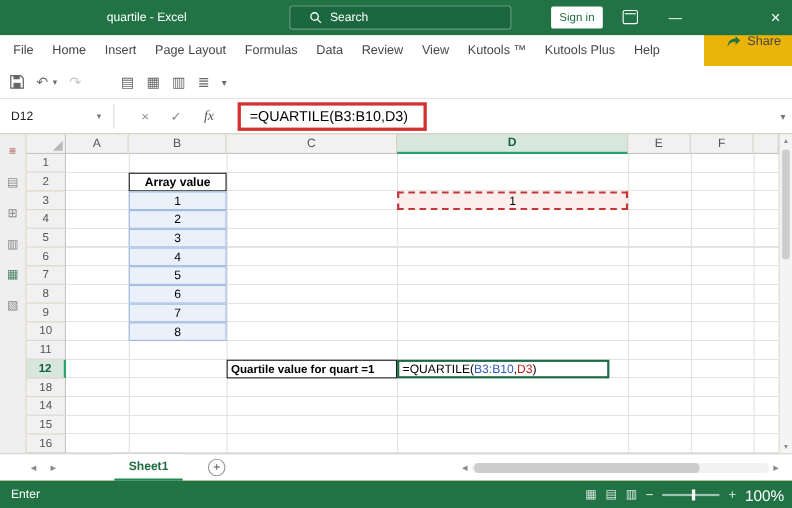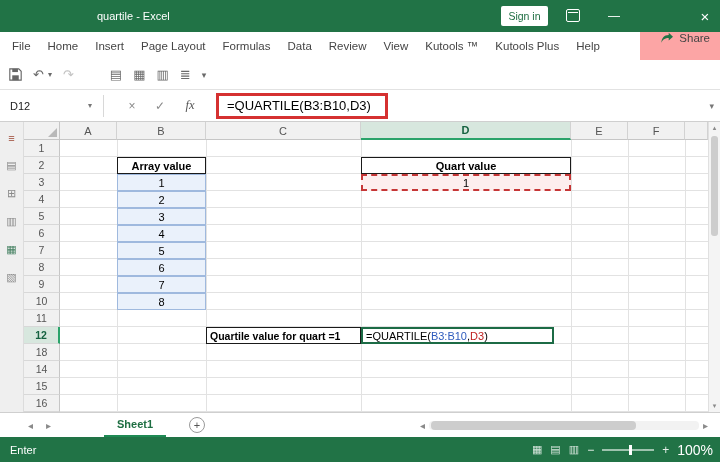--- a/index.html
+++ b/index.html
@@ -1,18 +1,18 @@
 <!DOCTYPE html>
 <html lang="en"><head>
 <meta charset="utf-8">
 <style>
 *{box-sizing:border-box;margin:0;padding:0}
 html,body{width:720px;height:462px;overflow:hidden}
 body{font-family:"Liberation Sans",sans-serif;background:#fff}
-#stage{position:relative;width:720px;height:462px;background:#fca5a5;overflow:hidden}
+#stage{position:relative;width:720px;height:462px;background:#eab308;overflow:hidden}
 
 
 .titlebar{position:absolute;left:0;top:0;width:720px;height:32px;background:#217346}
 .title{position:absolute;left:97px;top:0;height:32px;display:flex;align-items:center;color:#fff;font-size:11px}
 .searchbox{position:absolute;left:263px;top:5px;width:202px;height:22px;background:#1b6740;border:1px solid #659b7f;border-radius:3px;display:flex;align-items:center;gap:7px;padding-left:17px;color:#fff;font-size:11px}
 .signin{position:absolute;left:501px;top:6px;width:47px;height:20px;background:#fff;border-radius:2px;display:flex;align-items:center;justify-content:center;color:#1e6e42;font-size:10.5px}
 .ribbonopt{position:absolute;left:566px;top:9px;width:14px;height:13px;border:1px solid #fff;border-radius:2px}
 .ribbonopt::after{content:"";position:absolute;left:1px;right:1px;top:2px;height:1px;background:#fff}
 .minbtn{position:absolute;left:600px;top:0;width:28px;height:32px;color:#fff;font-size:12px;display:flex;align-items:center;justify-content:center}
 .closebtn{position:absolute;left:690px;top:0;width:30px;height:32px;color:#fff;font-size:15px;display:flex;align-items:center;justify-content:center}
@@ -88,20 +88,27 @@
 .zthumb{position:absolute;left:27px;top:-4px;width:3px;height:10px;background:#fff}
 .zlabel{font-size:14px}
 </style>
 </head>
 <body>
 
 <div id="stage">
 
   <div class="titlebar">
     <div class="title">quartile - Excel</div>
+    <div class="searchbox">
+      <svg width="12" height="12" viewBox="0 0 12 12">
+          <circle cx="5" cy="5" r="3.4" fill="none" stroke="#fff" stroke-width="1.2"></circle>
+          <line x1="7.6" y1="7.6" x2="10.8" y2="10.8" stroke="#fff" stroke-width="1.2"></line>
+        </svg>
+      <span>Search</span>
+    </div>
     <div class="signin">Sign in</div>
     <div class="ribbonopt"></div>
     <div class="minbtn">—</div>
     <div class="closebtn">×</div>
   </div>
 
   <div class="menubar">
     <span>File</span>
     <span>Home</span>
     <span>Insert</span>
@@ -234,21 +241,20 @@
     <div class="vline" style="left: 685px; top: 140px; height: 272px;"></div>
     <div class="cell headerbox" style="left: 117px; top: 157px; width: 89px; height: 17px;">Array value</div>
     <div class="cell array" style="left: 117px; top: 174px; width: 89px; height: 17px;">1</div>
     <div class="cell array" style="left: 117px; top: 191px; width: 89px; height: 17px;">2</div>
     <div class="cell array" style="left: 117px; top: 208px; width: 89px; height: 17px;">3</div>
     <div class="cell array" style="left: 117px; top: 225px; width: 89px; height: 17px;">4</div>
     <div class="cell array" style="left: 117px; top: 242px; width: 89px; height: 17px;">5</div>
     <div class="cell array" style="left: 117px; top: 259px; width: 89px; height: 17px;">6</div>
     <div class="cell array" style="left: 117px; top: 276px; width: 89px; height: 17px;">7</div>
     <div class="cell array" style="left: 117px; top: 293px; width: 89px; height: 17px;">8</div>
-    <div class="cell headerbox" style="left: 361px; top: 157px; width: 210px; height: 17px;">Quart value</div>
     <div class="cell refcell" style="left: 361px; top: 174px; width: 210px; height: 17px;">1</div>
     <div class="cell labelbox" style="left: 206px; top: 327px; width: 155px; height: 17px;">Quartile value for quart =1</div>
     <div class="cell editcell" style="left: 361px; top: 327px; width: 193px; height: 17px;">
       <span style="color: rgb(0, 0, 0);">=QUARTILE(</span>
       <span style="color: rgb(46, 91, 189);">B3:B10</span>
       <span style="color: rgb(0, 0, 0);">,</span>
       <span style="color: rgb(191, 32, 32);">D3</span>
       <span style="color: rgb(0, 0, 0);">)</span>
     </div>
   </div>

